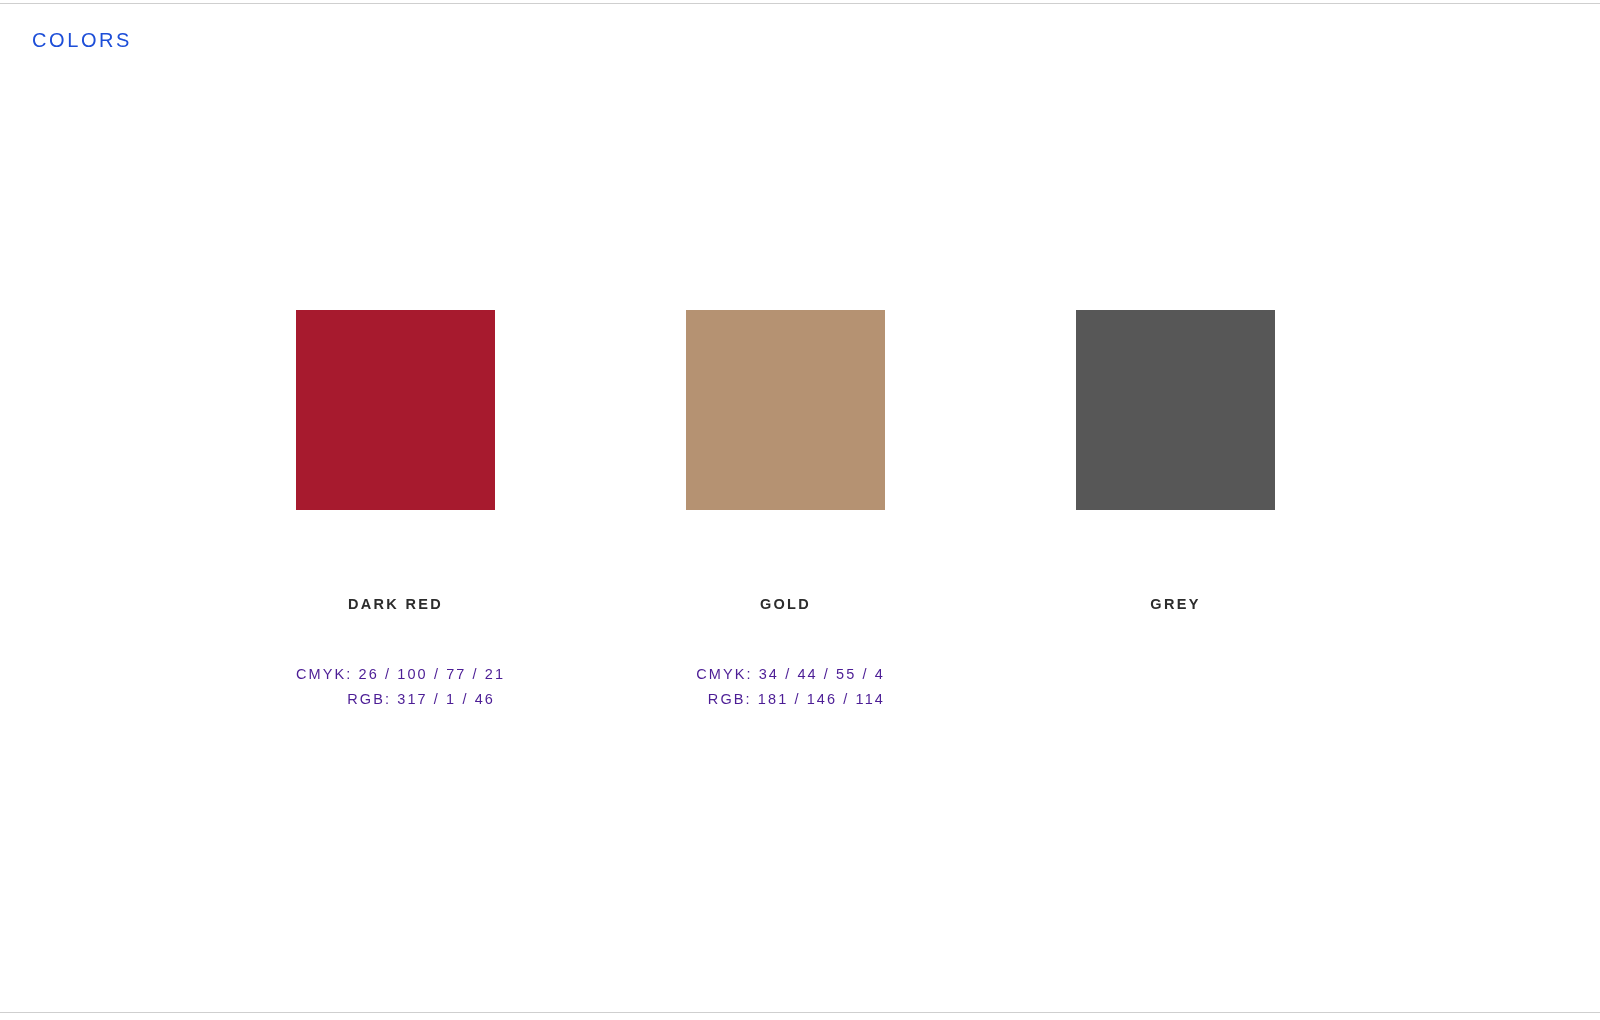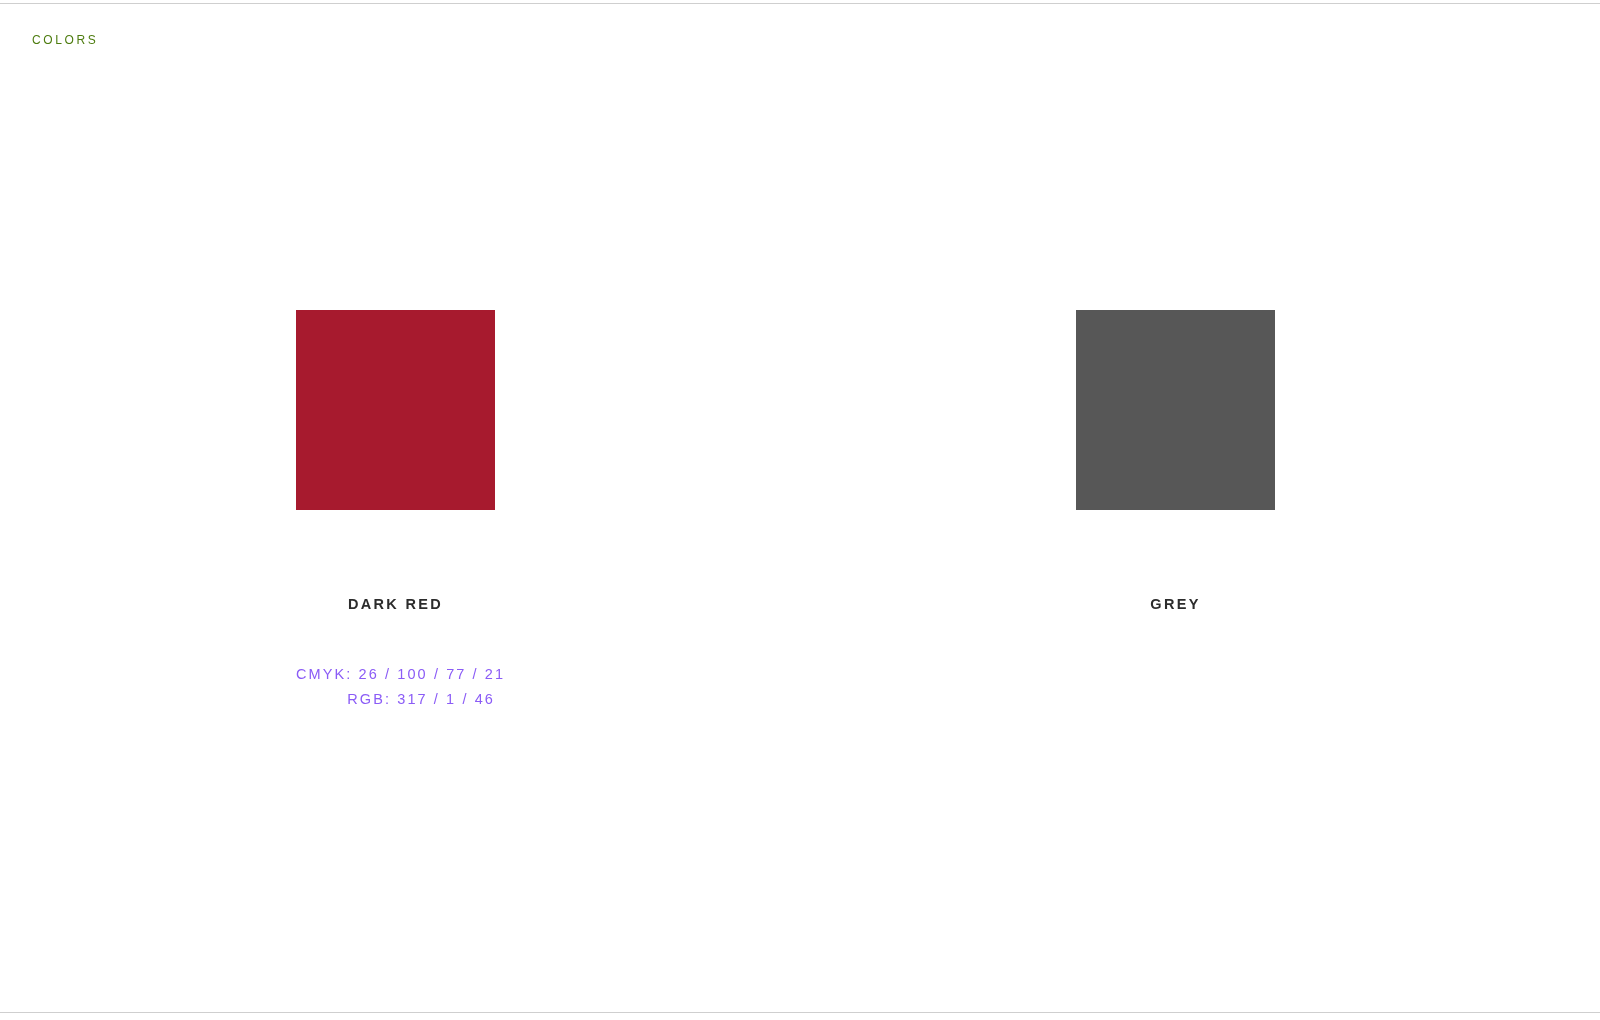--- a/index.html
+++ b/index.html
@@ -40,24 +40,24 @@
     top: 1012px;
     width: 1600px;
     height: 1px;
     background: #cfcfcf;
   }
 
   .section-title {
     position: absolute;
     left: 32px;
     top: 30px;
-    font-size: 12px;
+    font-size: 20px;
     line-height: 20px;
     letter-spacing: 2.6px;
-    color: #4d7c0f;
+    color: #1d4ed8;
     font-weight: 400;
     white-space: nowrap;
   }
 
   .swatch-grid {
     position: absolute;
     left: 0;
     top: 8px;
     width: 1600px;
     height: 1020px;
@@ -87,21 +87,21 @@
     color: #2c2c2c;
     white-space: nowrap;
   }
 
   .swatch-values {
     margin-top: 49px;
     text-align: right;
     font-size: 14.5px;
     line-height: 25px;
     letter-spacing: 2.1px;
-    color: #8b5cf6;
+    color: #4c1d95;
     font-weight: 400;
     white-space: nowrap;
   }
   .swatch-values .line {
     display: block;
   }
 </style>
 </head>
 <body style="background: rgb(255, 255, 255);">
 
@@ -115,20 +115,28 @@
 
     <div class="swatch-col col-0">
       <div class="swatch-chip" style="background: rgb(167, 26, 46);"></div>
       <div class="swatch-name">DARK RED</div>
       <div class="swatch-values">
         <span class="line">CMYK: 26 / 100 / 77 / 21</span>
         <span class="line">RGB: 317 / 1 / 46</span>
       </div>
     </div>
 
+    <div class="swatch-col col-1">
+      <div class="swatch-chip" style="background: rgb(181, 146, 114);"></div>
+      <div class="swatch-name">GOLD</div>
+      <div class="swatch-values">
+        <span class="line">CMYK: 34 / 44 / 55 / 4</span>
+        <span class="line">RGB: 181 / 146 / 114</span>
+      </div>
+    </div>
 
     <div class="swatch-col col-2">
       <div class="swatch-chip" style="background: rgb(87, 87, 87);"></div>
       <div class="swatch-name">GREY</div>
     </div>
 
   </div>
 
   <div class="rule-bottom" style="background: rgb(207, 207, 207);"></div>
 

